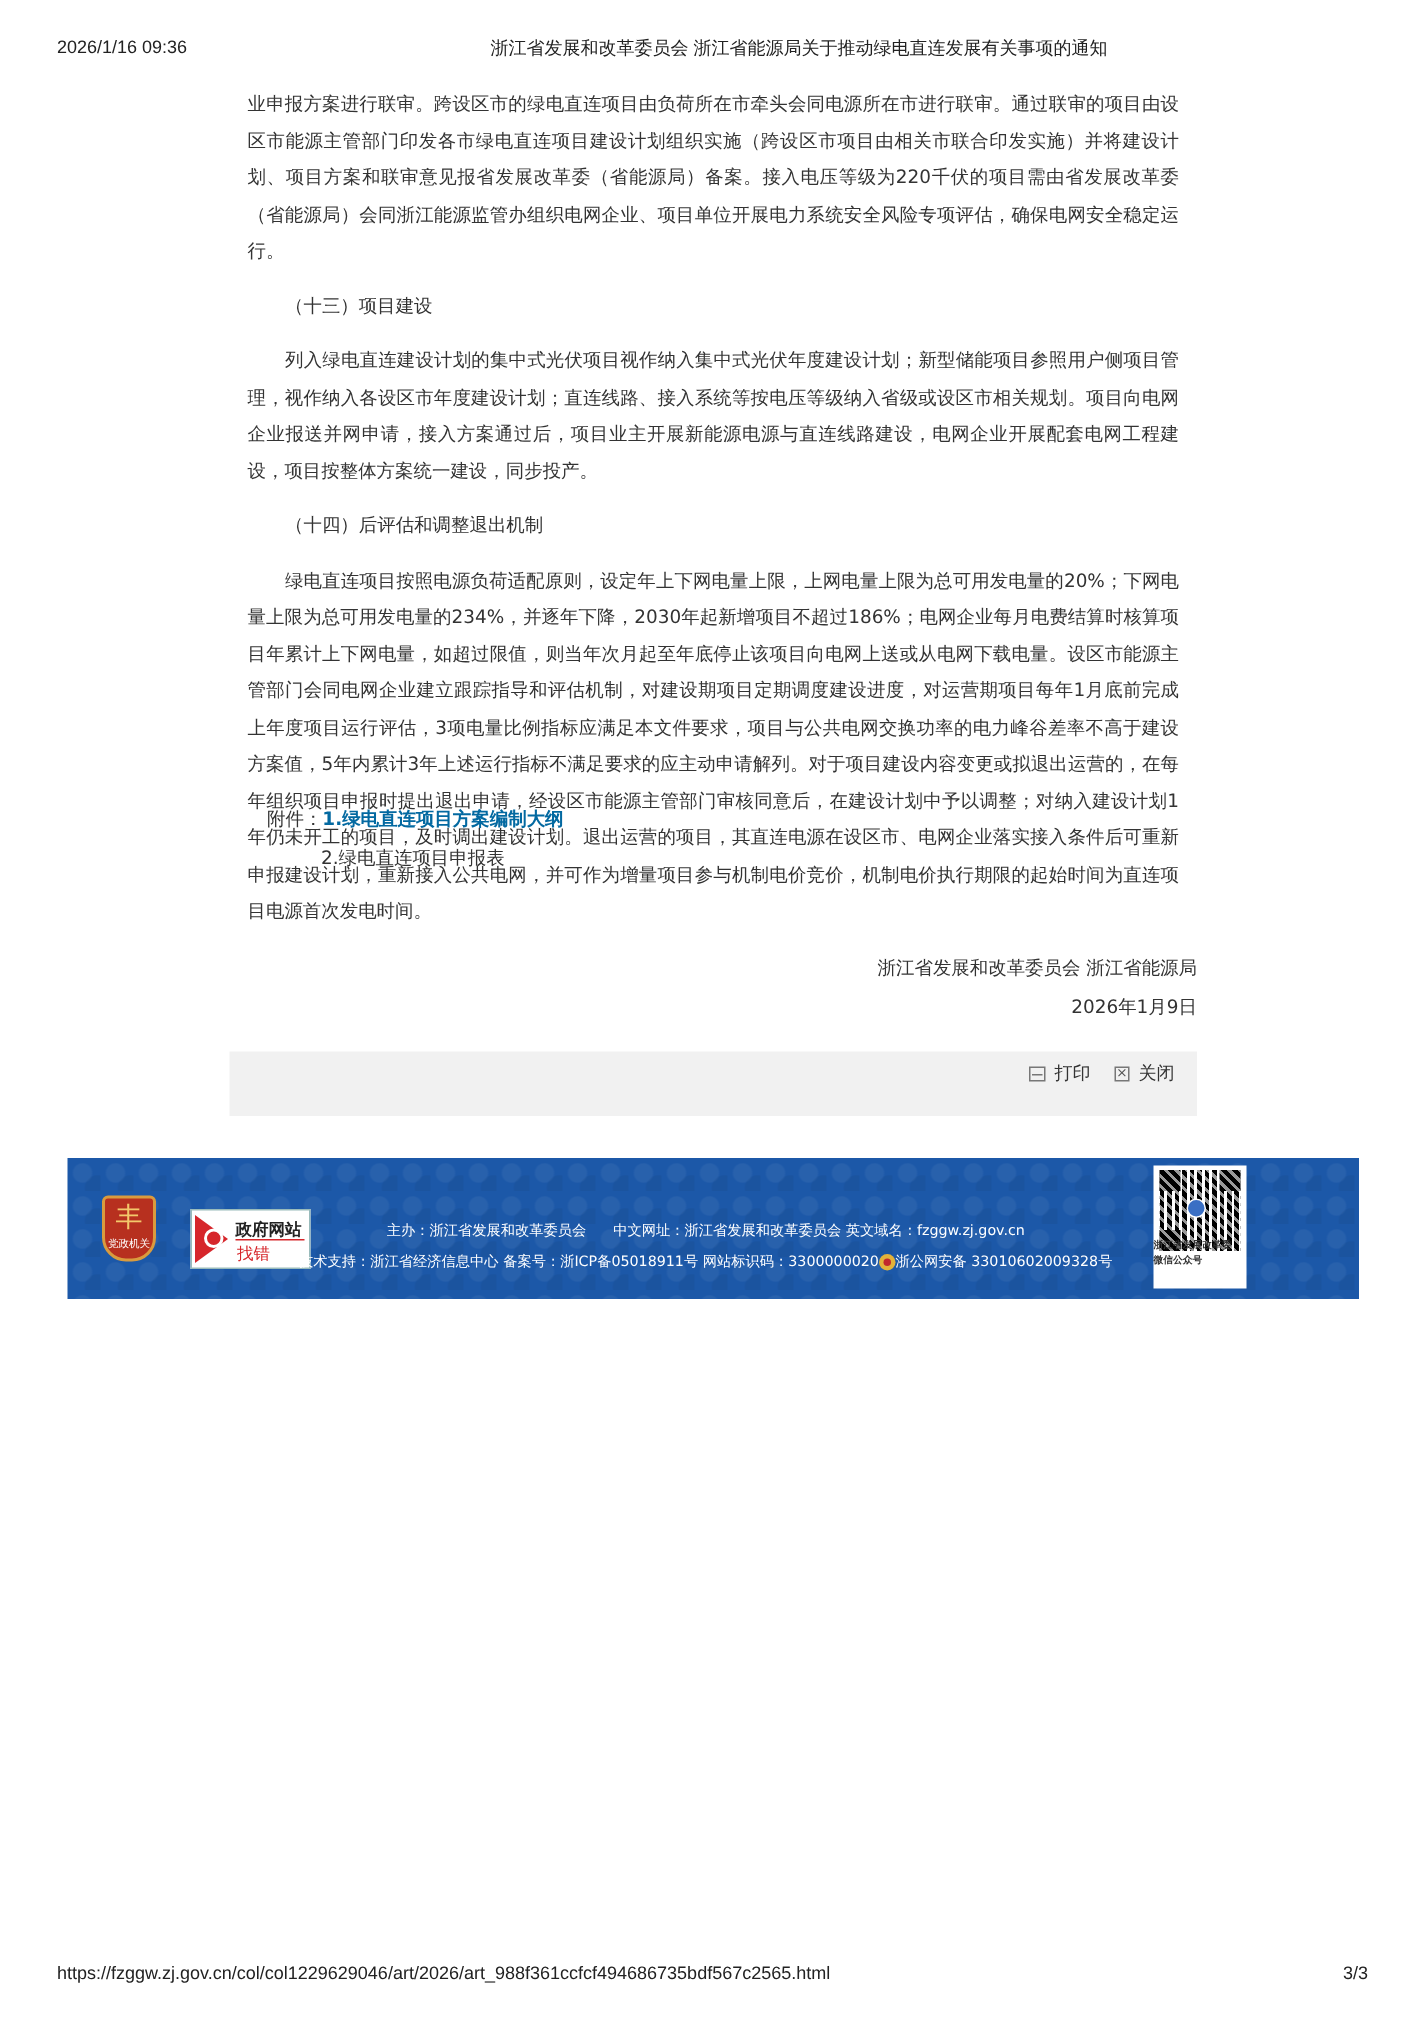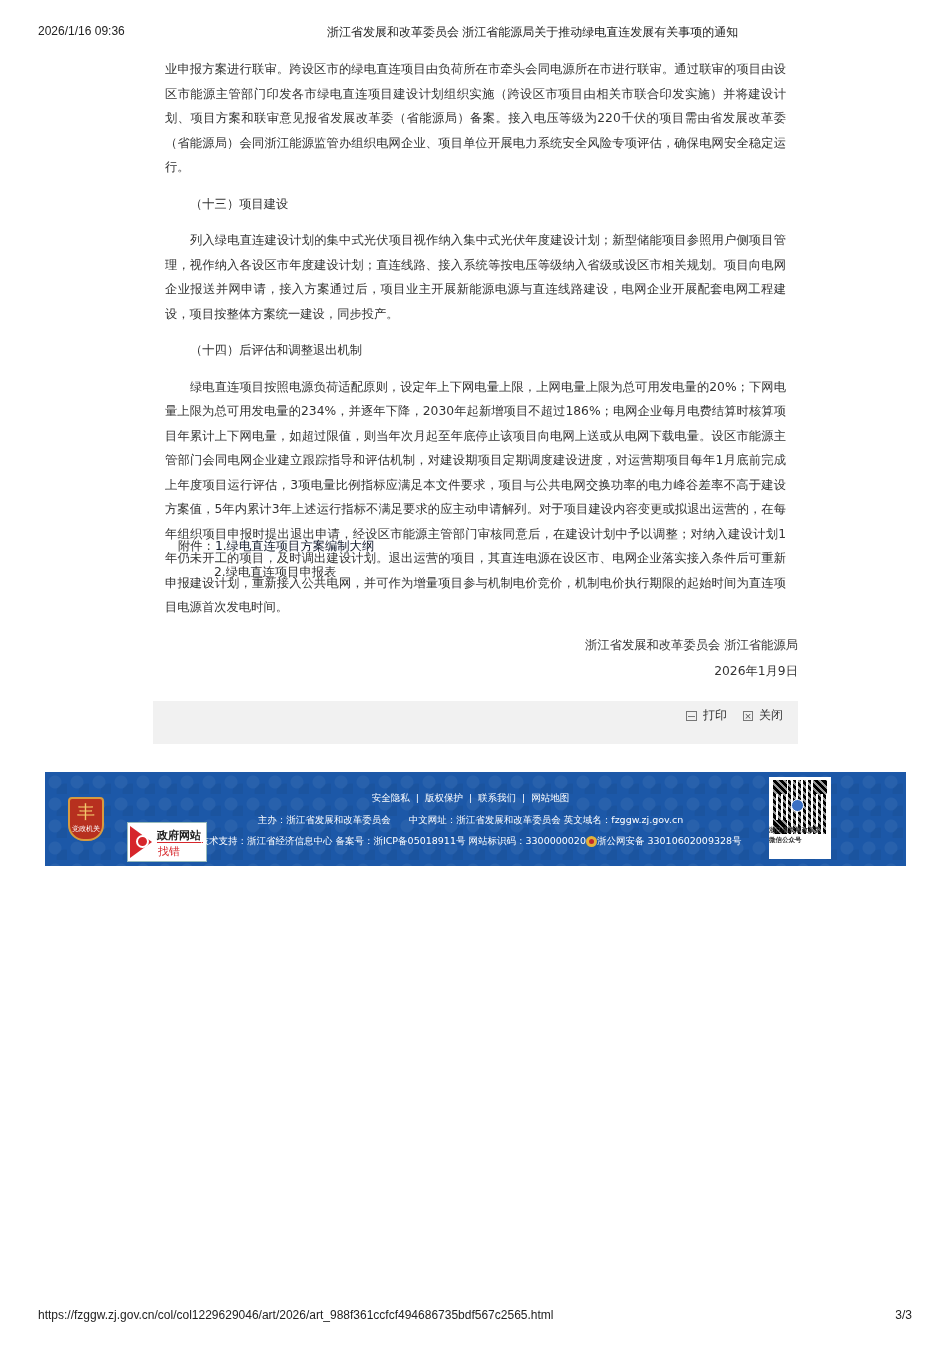--- a/index.html
+++ b/index.html
@@ -21,21 +21,21 @@
   .ico-print { width:11px; height:10px; border:1px solid #777; position:relative; box-sizing:border-box; }
   .ico-print:after { content:""; position:absolute; left:1px; right:1px; top:4px; height:1px; background:#777; }
   .ico-close { width:10px; height:10px; border:1px solid #777; position:relative; box-sizing:border-box; font-size:9px; line-height:8px; text-align:center; color:#555; }
   .footer { position:absolute; left:45px; top:772px; width:861px; height:94px; background:#1c58a8;
     background-image: radial-gradient(circle at 10px 10px, rgba(255,255,255,0.05) 0 6px, transparent 7px),
                       radial-gradient(circle at 20px 20px, rgba(0,0,0,0.05) 0 8px, transparent 9px);
     background-size:22px 22px, 22px 22px; }
   .badge { position:absolute; left:23px; top:25px; width:36px; height:44px; background:#b7301f; border:2px solid #d99b3e; border-radius:4px 4px 16px 16px; box-sizing:border-box; color:#fff; text-align:center; }
   .badge .glyph { font-size:18px; line-height:26px; color:#f3c86b; }
   .badge .lbl { font-size:7px; line-height:9px; color:#fff; }
-  .findbug { position:absolute; left:82px; top:34px; width:80px; height:40px; background:#fff; border:1px solid #9bb; box-sizing:border-box;margin-top:16px; }
+  .findbug { position:absolute; left:82px; top:34px; width:80px; height:40px; background:#fff; border:1px solid #9bb; box-sizing:border-box; }
   .findbug .tri { position:absolute; left:2px; top:3px; width:0; height:0; border-top:16px solid transparent; border-bottom:16px solid transparent; border-left:22px solid #d6262b; }
   .findbug .mag { position:absolute; left:8px; top:12px; width:9px; height:9px; border:2px solid #fff; border-radius:50%; }
   .findbug .t1 { position:absolute; left:29px; top:5px; font-size:11px; color:#222; font-weight:bold; }
   .findbug .t2 { position:absolute; left:30px; top:21px; font-size:11px; color:#d6262b; font-weight:normal; }
   .findbug .line { position:absolute; left:29px; top:19px; width:46px; height:1px; background:#d6262b; }
   .flinks { position:absolute; left:0; width:100%; text-align:center; font-size:9.5px; color:#fff; }
   .flinks.r1 { top:20px; left:-5px; }
   .flinks.r2 { top:42px; left:-5px; }
   .flinks.r3 { top:63px; left:-5px; }
   .flinks a { color:#fff; text-decoration:none; cursor:pointer; }
@@ -68,21 +68,21 @@
 
 <div class="content">
   <p>业申报方案进行联审。跨设区市的绿电直连项目由负荷所在市牵头会同电源所在市进行联审。通过联审的项目由设区市能源主管部门印发各市绿电直连项目建设计划组织实施（跨设区市项目由相关市联合印发实施）并将建设计划、项目方案和联审意见报省发展改革委（省能源局）备案。接入电压等级为220千伏的项目需由省发展改革委（省能源局）会同浙江能源监管办组织电网企业、项目单位开展电力系统安全风险专项评估，确保电网安全稳定运行。</p>
   <p class="sub">（十三）项目建设</p>
   <p class="ind">列入绿电直连建设计划的集中式光伏项目视作纳入集中式光伏年度建设计划；新型储能项目参照用户侧项目管理，视作纳入各设区市年度建设计划；直连线路、接入系统等按电压等级纳入省级或设区市相关规划。项目向电网企业报送并网申请，接入方案通过后，项目业主开展新能源电源与直连线路建设，电网企业开展配套电网工程建设，项目按整体方案统一建设，同步投产。</p>
   <p class="sub">（十四）后评估和调整退出机制</p>
   <p class="ind">绿电直连项目按照电源负荷适配原则，设定年上下网电量上限，上网电量上限为总可用发电量的20%；下网电量上限为总可用发电量的234%，并逐年下降，2030年起新增项目不超过186%；电网企业每月电费结算时核算项目年累计上下网电量，如超过限值，则当年次月起至年底停止该项目向电网上送或从电网下载电量。设区市能源主管部门会同电网企业建立跟踪指导和评估机制，对建设期项目定期调度建设进度，对运营期项目每年1月底前完成上年度项目运行评估，3项电量比例指标应满足本文件要求，项目与公共电网交换功率的电力峰谷差率不高于建设方案值，5年内累计3年上述运行指标不满足要求的应主动申请解列。对于项目建设内容变更或拟退出运营的，在每年组织项目申报时提出退出申请，经设区市能源主管部门审核同意后，在建设计划中予以调整；对纳入建设计划1年仍未开工的项目，及时调出建设计划。退出运营的项目，其直连电源在设区市、电网企业落实接入条件后可重新申报建设计划，重新接入公共电网，并可作为增量项目参与机制电价竞价，机制电价执行期限的起始时间为直连项目电源首次发电时间。</p>
 </div>
 
 <div class="attach">
-  <div><span>附件：</span><a style="color:#0f172a;text-decoration:none;cursor:pointer;">1.绿电直连项目方案编制大纲</a></div>
+  <div><span>附件：</span><a style="color:#0369a1;text-decoration:none;cursor:pointer;font-weight:bold;">1.绿电直连项目方案编制大纲</a></div>
   <div class="row2"><a style="color:#333;text-decoration:none;cursor:pointer;">2.绿电直连项目申报表</a></div>
 </div>
 
 <div class="sign">
   <div>浙江省发展和改革委员会 浙江省能源局</div>
   <div>2026年1月9日</div>
 </div>
 
 <div class="toolbar">
   <div class="btn print">
@@ -101,23 +101,20 @@
     <div class="lbl">党政机关</div>
   </div>
   <div class="findbug">
     <span class="tri"></span>
     <span class="mag"></span>
     <span class="t1">政府网站</span>
     <span class="line"></span>
     <span class="t2">找错</span>
   </div>
 
-  <div class="flinks r1">
-    <a>安全隐私</a><span class="sep">|</span><a>版权保护</a><span class="sep">|</span><a>联系我们</a><span class="sep">|</span><a>网站地图</a>
-  </div>
   <div class="flinks r2">
     <span>主办：浙江省发展和改革委员会</span><span style="display:inline-block;width:18px"></span><span>中文网址：浙江省发展和改革委员会</span> <span>英文域名：fzggw.zj.gov.cn</span>
   </div>
   <div class="flinks r3">
     <span>技术支持：浙江省经济信息中心</span> <a>备案号：浙ICP备05018911号</a> <span>网站标识码：3300000020</span><span class="police"></span><a>浙公网安备 33010602009328号</a>
   </div>
 
   <div class="qr">
     <div class="code"></div>
     <div class="logo"></div>

